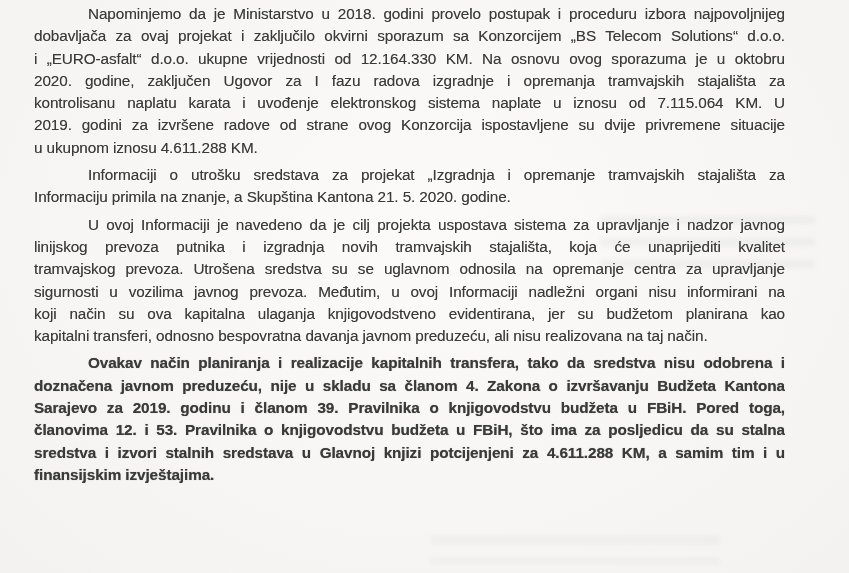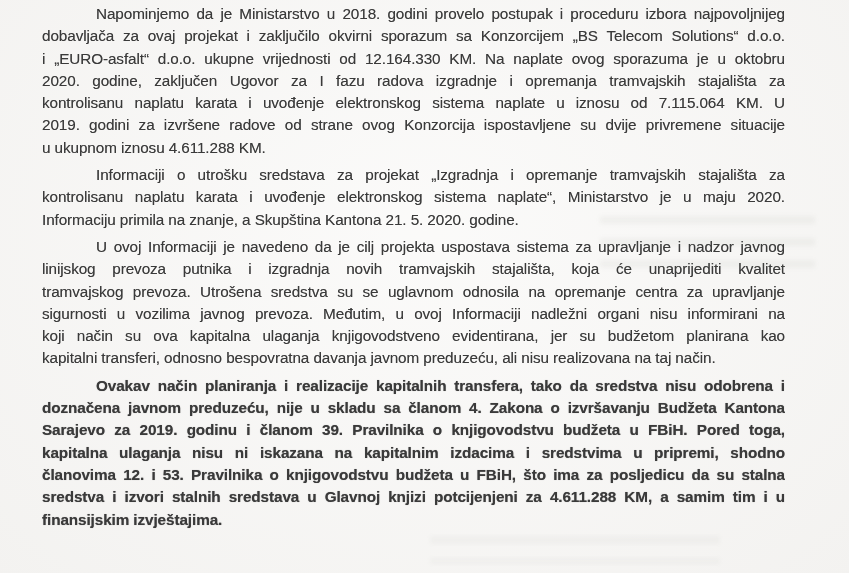--- a/index.html
+++ b/index.html
@@ -20,21 +20,21 @@
     background:
       radial-gradient(ellipse at 50% 40%, rgba(255,255,255,0.5) 0%, rgba(0,0,0,0.015) 100%);
   }
   .content {
     position: absolute;
     top: 3px;
     left: 30px;
     width: 755px;
   }
   .paragraph {
-    margin: 0 0 5px 12px;
+    margin: 0 0 5px 4px;
   }
   .paragraph.bold .line {
     font-weight: 700;
     text-shadow: 0 0 0.7px rgba(40,40,40,0.6);
   }
   .line {
     font-size: 15.3px;
     line-height: 22.3px;
     height: 22.3px;
     overflow: hidden;
@@ -73,44 +73,42 @@
   }
 </style>
 </head>
 <body style="background: rgb(247, 246, 244); color: rgb(58, 58, 58);">
 
 <div class="page">
   <div class="content">
       <div class="paragraph">
         <div class="line justified-fill first">Napominjemo da je Ministarstvo u 2018. godini provelo postupak i proceduru izbora najpovoljnijeg</div>
         <div class="line justified-fill">dobavljača za ovaj projekat i zaključilo okvirni sporazum sa Konzorcijem „BS Telecom Solutions“ d.o.o.</div>
-        <div class="line justified-fill">i „EURO-asfalt“ d.o.o. ukupne vrijednosti od 12.164.330 KM. Na naplate ovog sporazuma je u oktobru</div>
+        <div class="line justified-fill">i „EURO-asfalt“ d.o.o. ukupne vrijednosti od 12.164.330 KM. Na osnovu ovog sporazuma je u oktobru</div>
         <div class="line justified-fill">2020. godine, zaključen Ugovor za I fazu radova izgradnje i opremanja tramvajskih stajališta za</div>
         <div class="line justified-fill">kontrolisanu naplatu karata i uvođenje elektronskog sistema naplate u iznosu od 7.115.064 KM. U</div>
         <div class="line justified-fill">2019. godini za izvršene radove od strane ovog Konzorcija ispostavljene su dvije privremene situacije</div>
         <div class="line justified-fill last">u ukupnom iznosu 4.611.288 KM.</div>
       </div>
       <div class="paragraph">
         <div class="line justified-fill first">Informaciji o utrošku sredstava za projekat „Izgradnja i opremanje tramvajskih stajališta za</div>
-        <div class="line justified-fill">kontrolisanu naplatu karata i uvođenje elektronskog sistema naplate“, Ministarstvo je u maju 2020.</div>
         <div class="line justified-fill last">Informaciju primila na znanje, a Skupština Kantona 21. 5. 2020. godine.</div>
       </div>
       <div class="paragraph">
         <div class="line justified-fill first">U ovoj Informaciji je navedeno da je cilj projekta uspostava sistema za upravljanje i nadzor javnog</div>
         <div class="line justified-fill">linijskog prevoza putnika i izgradnja novih tramvajskih stajališta, koja će unaprijediti kvalitet</div>
         <div class="line justified-fill">tramvajskog prevoza. Utrošena sredstva su se uglavnom odnosila na opremanje centra za upravljanje</div>
         <div class="line justified-fill">sigurnosti u vozilima javnog prevoza. Međutim, u ovoj Informaciji nadležni organi nisu informirani na</div>
         <div class="line justified-fill">koji način su ova kapitalna ulaganja knjigovodstveno evidentirana, jer su budžetom planirana kao</div>
         <div class="line justified-fill last">kapitalni transferi, odnosno bespovratna davanja javnom preduzeću, ali nisu realizovana na taj način.</div>
       </div>
       <div class="paragraph bold">
         <div class="line justified-fill first">Ovakav način planiranja i realizacije kapitalnih transfera, tako da sredstva nisu odobrena i</div>
         <div class="line justified-fill">doznačena javnom preduzeću, nije u skladu sa članom 4. Zakona o izvršavanju Budžeta Kantona</div>
         <div class="line justified-fill">Sarajevo za 2019. godinu i članom 39. Pravilnika o knjigovodstvu budžeta u FBiH. Pored toga,</div>
-        <div class="line justified-fill">kapitalna ulaganja nisu ni iskazana na kapitalnim izdacima i sredstvima u pripremi, shodno</div>
         <div class="line justified-fill">članovima 12. i 53. Pravilnika o knjigovodstvu budžeta u FBiH, što ima za posljedicu da su stalna</div>
         <div class="line justified-fill">sredstva i izvori stalnih sredstava u Glavnoj knjizi potcijenjeni za 4.611.288 KM, a samim tim i u</div>
         <div class="line justified-fill last">finansijskim izvještajima.</div>
       </div>
     </div>
   <div class="bleed bleed-1"></div>
   <div class="bleed bleed-2"></div>
 </div>
 
 </body></html>

